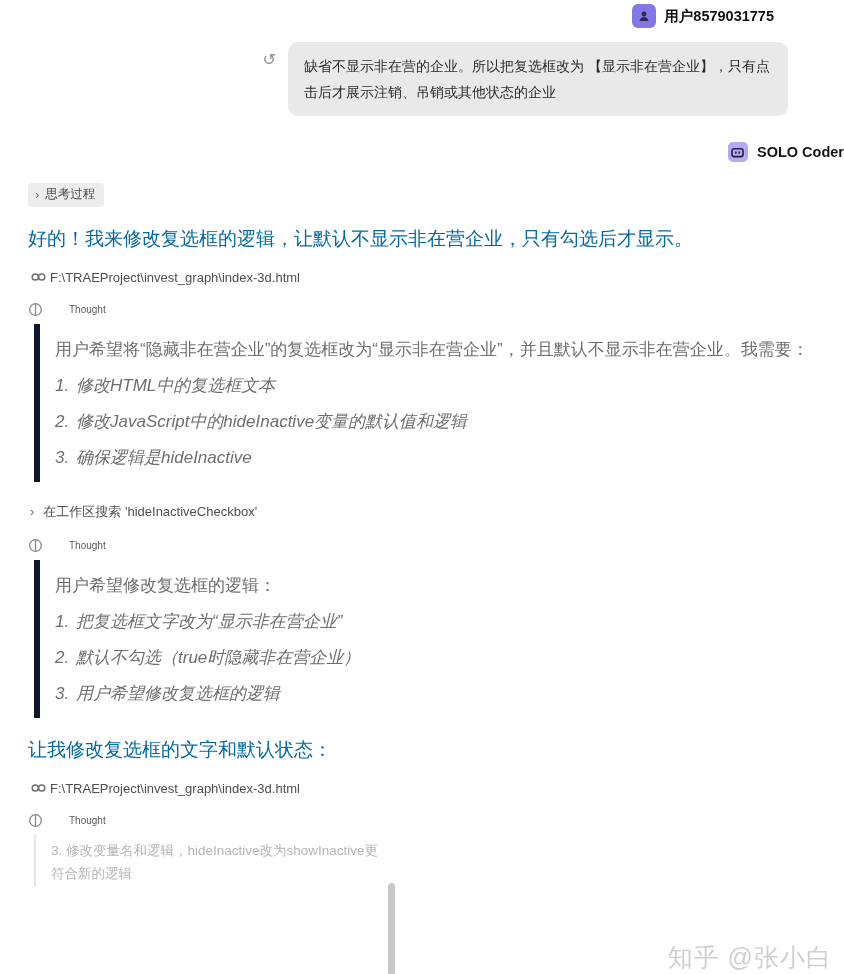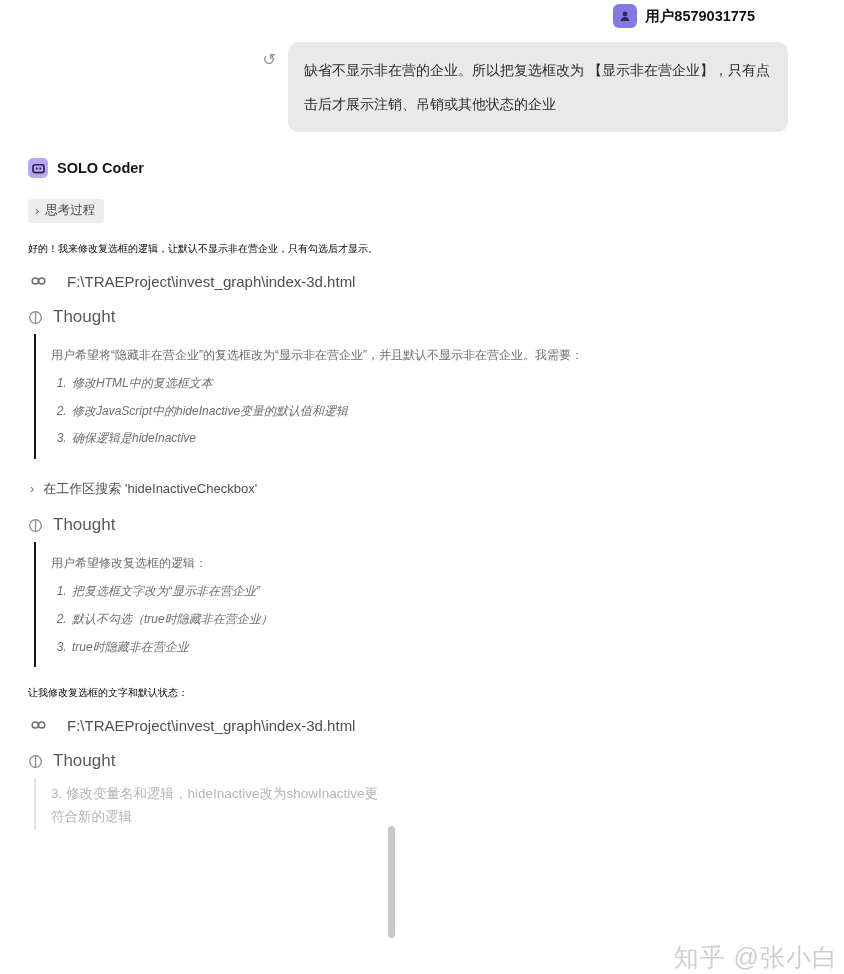--- a/index.html
+++ b/index.html
@@ -3,56 +3,56 @@
 <meta charset="utf-8">
 <style>
   * { margin:0; padding:0; box-sizing:border-box; }
   html,body { background:#ffffff; }
   .page {
     position:relative; width:844px; height:974px; overflow:hidden;
     background:#ffffff; font-family:"Liberation Sans","DejaVu Sans",sans-serif;
     color:#1c1c1c;
   }
   
-  .top-row { display:flex; justify-content:flex-end; align-items:center; gap:8px; padding:4px 89px 0 0; }
+  .top-row { display:flex; justify-content:flex-end; align-items:center; gap:8px; padding:4px 70px 0 0; }
   .avatar { width:24px; height:24px; border-radius:6px; background:#8577e6; display:flex; align-items:center; justify-content:center; }
   .username { font-size:14.5px; font-weight:700; color:#111; }
 
   
   .user-row { display:flex; justify-content:flex-end; align-items:flex-start; gap:12px; margin:14px 56px 0 0; }
   .undo-btn { color:#8f8f8f; font-size:16px; line-height:16px; margin-top:10px; cursor:pointer; }
-  .bubble { width:500px; background:#e9e9ea; border-radius:10px; padding:11px 16px; font-size:14px; line-height:34px; color:#2b2b2b; }
+  .bubble { width:500px; background:#e9e9ea; border-radius:10px; padding:11px 16px; font-size:14px; line-height:26px; color:#2b2b2b; }
 
   
-  .brand-row { display:flex; align-items:center; gap:9px; margin:26px 0 0 28px; }
+  .brand-row { display:flex; align-items:center; gap:9px; margin:26px 0 0 28px;justify-content:flex-end; }
   .brand-icon { width:20px; height:20px; border-radius:5px; background:#b7a8f3; display:flex; align-items:center; justify-content:center; }
   .brand-name { font-size:14.5px; font-weight:700; color:#151515; }
 
   .pill { display:inline-flex; align-items:center; gap:6px; margin:21px 0 0 28px; background:#ededee; border-radius:4px; padding:3px 9px 4px 7px; font-size:12.5px; color:#4d4d4d; cursor:pointer; }
   .chev { color:#6d6d6d; font-size:13px; line-height:12px; }
 
-  .para-black { margin:19px 56px 0 28px; font-size:10px; color:#000000; }
+  .para-black { margin:19px 56px 0 28px; font-size:19px; color:#0369a1; }
 
-  .file-row { display:flex; align-items:flex-start; gap:20px; margin:17px 0 0 30px; font-size:15px; color:#4f4f4f; cursor:pointer; }
+  .file-row { display:flex; align-items:center; gap:3px; margin:17px 0 0 30px; font-size:13px; color:#4f4f4f; cursor:pointer; }
 
   .thought { margin:17px 0 0 28px; }
-  .t-head { display:flex; align-items:center; gap:10px; font-size:17px; color:#5a5a5a; cursor:pointer; }
-  .t-body { margin:7px 11px 0 6px; border-left:2px solid #0f172a; padding:5px 0 2px 15px; font-size:12px; color:#6e6e6e; line-height:1.65; }
+  .t-head { display:flex; align-items:center; gap:26px; font-size:10px; color:#5a5a5a; cursor:pointer; }
+  .t-body { margin:7px 11px 0 6px; border-left:6px solid #0f172a; padding:5px 0 2px 15px; font-size:17px; color:#6e6e6e; line-height:1.65; }
   .t-body p { margin:7px 0; }
   .t-body ol { margin:8px 0 8px 0; padding-left:19px; }
   .t-body ol li { margin:8px 0; padding-left:2px;font-style:italic; }
   .faded { color:#b5b5b5; }
 
   .search-row { display:flex; align-items:center; gap:9px; margin:21px 0 0 30px; font-size:13px; color:#4f4f4f; cursor:pointer; }
 
   
   .t3wrap { position:relative; margin:7px 0 0 6px; border-left:2px solid #e7e7e7; padding:5px 0 2px 15px; width:353px; font-size:13.5px; color:#6e6e6e; line-height:1.65; }
   .scroll-thumb { position:absolute; right:-8px; top:48px; width:7px; height:112px; background:#c8c8c8; border-radius:4px; cursor:pointer; }
 
-  .watermark { position:absolute; right:6px; bottom:0px; font-size:25px; color:#c3c3c8; opacity:.8; letter-spacing:1px; z-index:9; pointer-events:none; }
+  .watermark { position:absolute; right:12px; bottom:0px; font-size:25px; color:#c3c3c8; opacity:.8; letter-spacing:1px; z-index:9; pointer-events:none; }
 </style>
 </head>
 <body>
 
 <div class="page">
 
   
   <div class="top-row">
     <span class="avatar">
       <svg width="16" height="16" viewBox="0 0 24 24">
@@ -131,21 +131,21 @@
         <circle cx="8" cy="8" r="6.2" fill="none" stroke="#8a8a8a" stroke-width="1.4"></circle>
         <line x1="8" y1="1.8" x2="8" y2="14.2" stroke="#8a8a8a" stroke-width="1.4"></line>
       </svg>
       <span>Thought</span>
     </div>
     <div class="t-body">
       <p>用户希望修改复选框的逻辑：</p>
       <ol>
         <li>把复选框文字改为“显示非在营企业”</li>
         <li>默认不勾选（true时隐藏非在营企业）</li>
-        <li>true时隐藏非在营企业</li>
+        <li>用户希望修改复选框的逻辑</li>
       </ol>
     </div>
   </div>
 
   
   <div class="para-black">让我修改复选框的文字和默认状态：</div>
 
   
   <div class="file-row">
     <svg width="17" height="16" viewBox="0 0 17 16">

